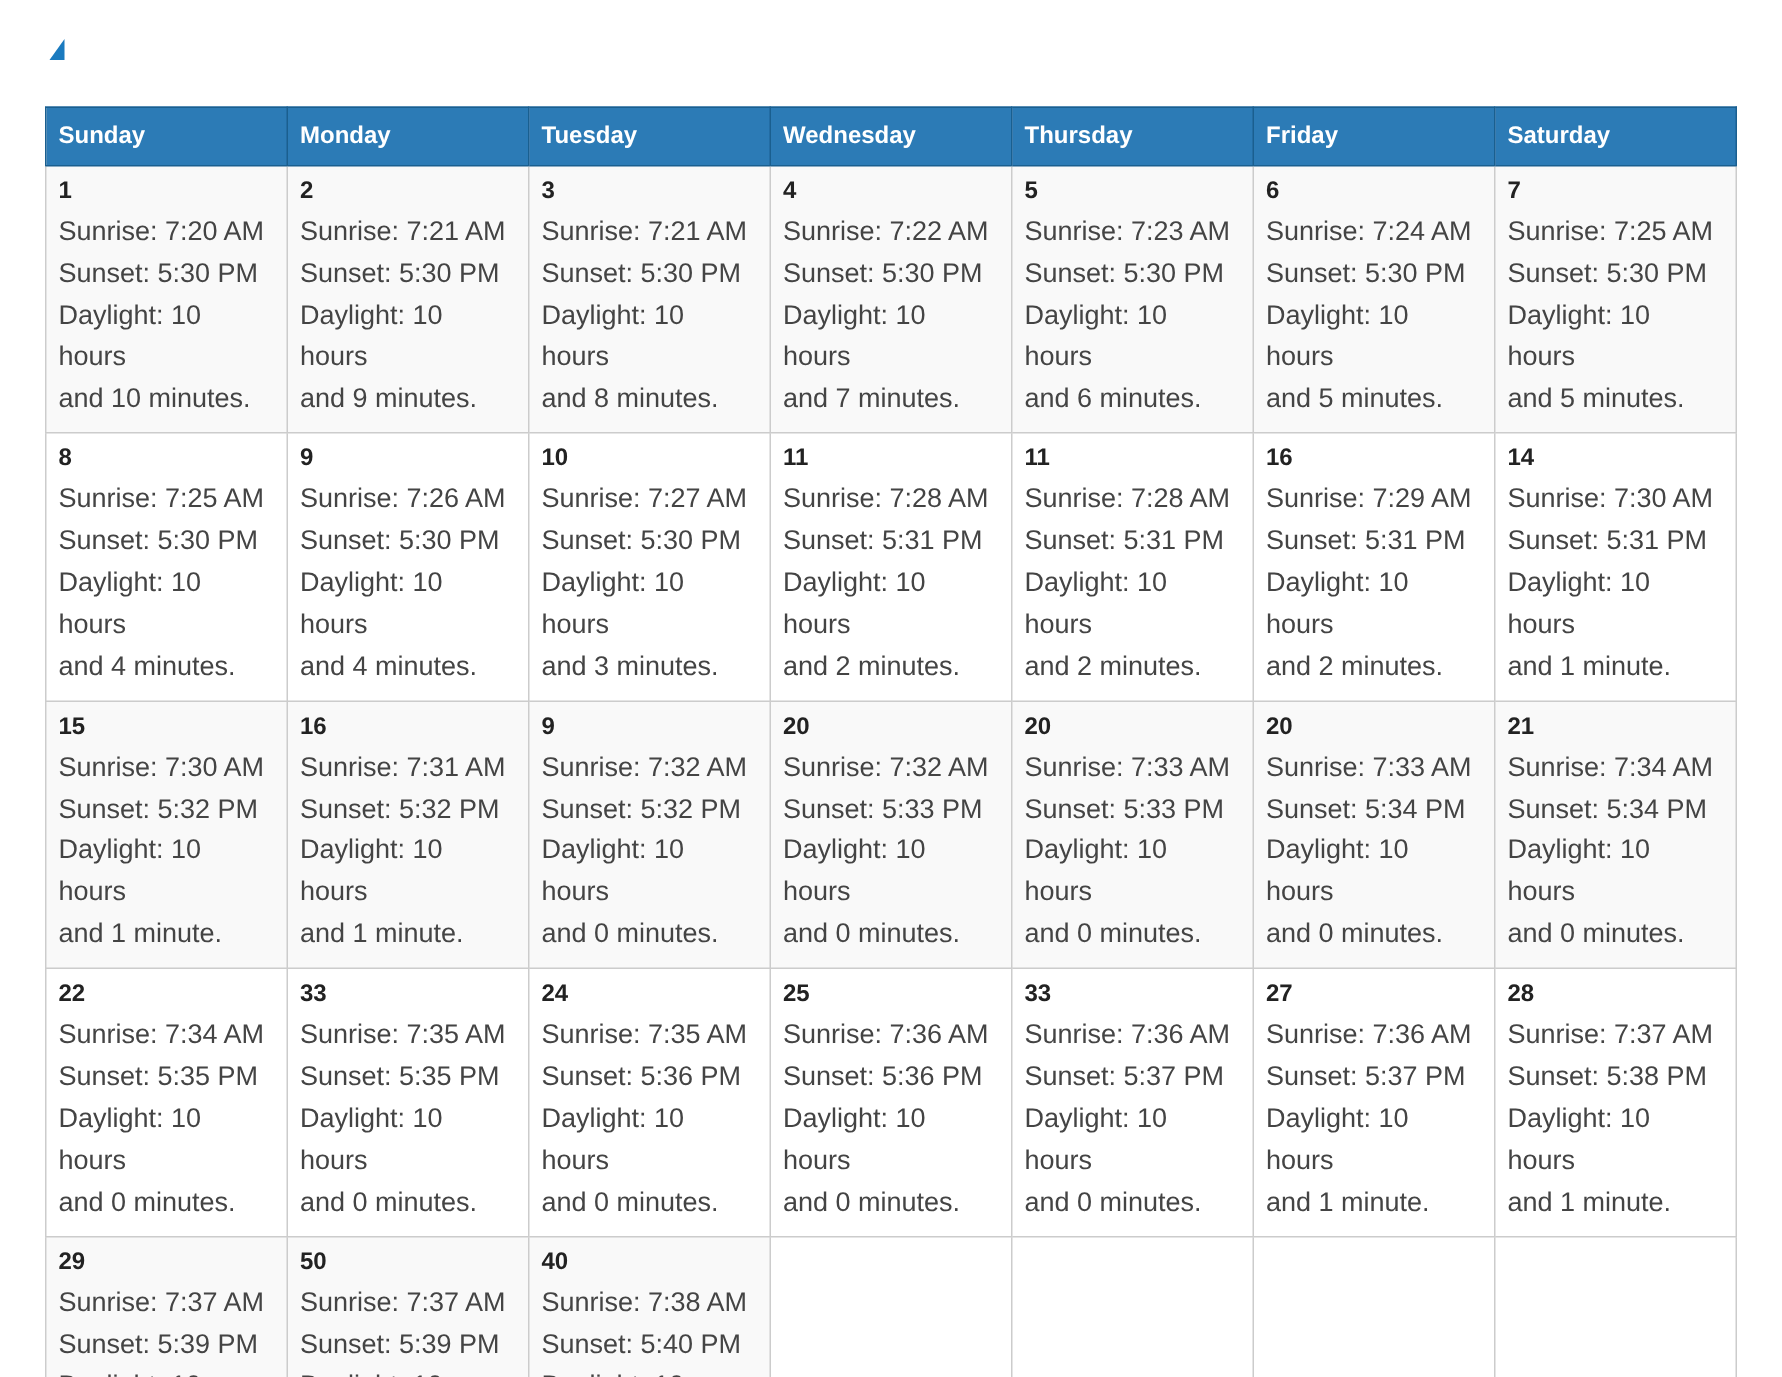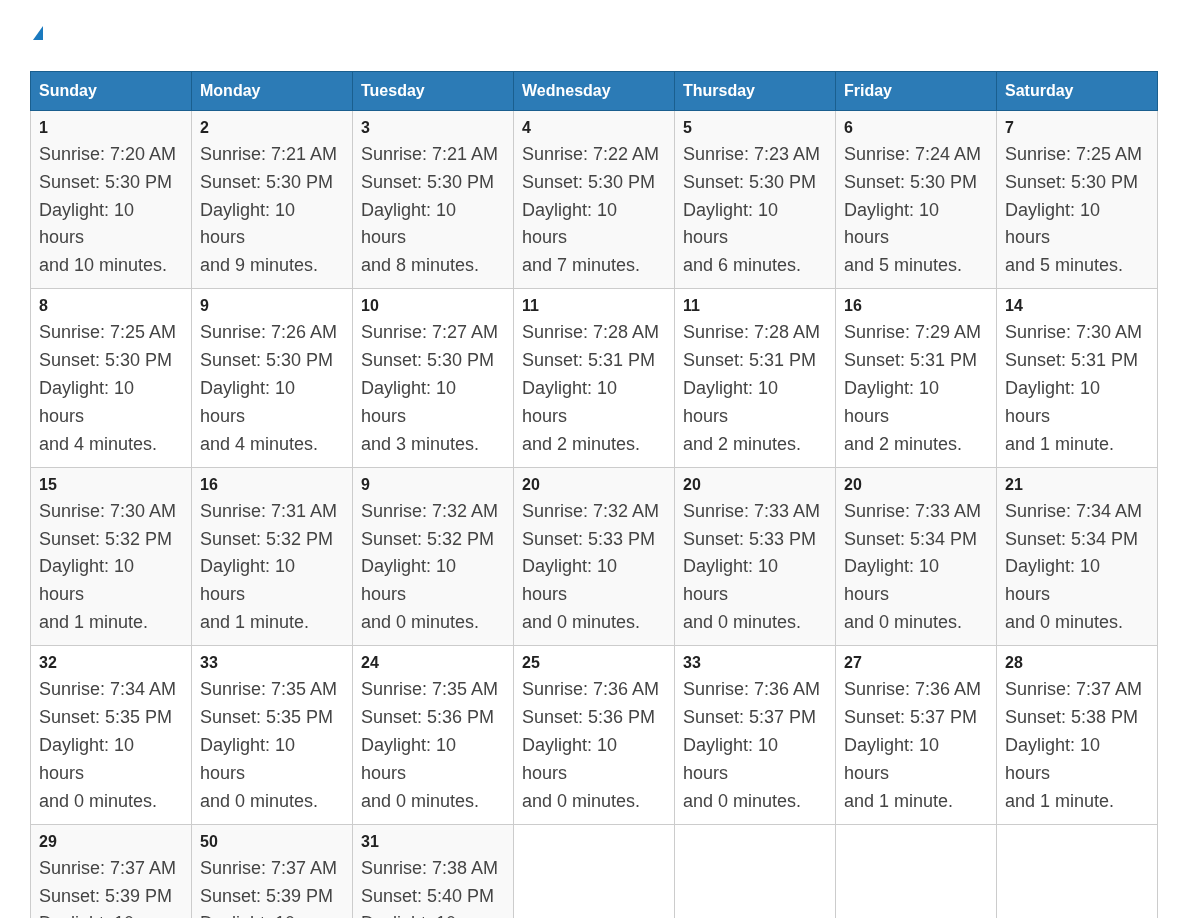--- a/index.html
+++ b/index.html
@@ -210,21 +210,21 @@
         <span class="day-number">20</span>
         <span class="day-info">Sunrise: 7:33 AM<br>Sunset: 5:34 PM<br>Daylight: 10 hours<br>and 0 minutes.</span>
       </td>
         <td>
         <span class="day-number">21</span>
         <span class="day-info">Sunrise: 7:34 AM<br>Sunset: 5:34 PM<br>Daylight: 10 hours<br>and 0 minutes.</span>
       </td>
       </tr>
       <tr>
         <td>
-        <span class="day-number">32</span>
+        <span class="day-number">22</span>
         <span class="day-info">Sunrise: 7:34 AM<br>Sunset: 5:35 PM<br>Daylight: 10 hours<br>and 0 minutes.</span>
       </td>
         <td>
         <span class="day-number">33</span>
         <span class="day-info">Sunrise: 7:35 AM<br>Sunset: 5:35 PM<br>Daylight: 10 hours<br>and 0 minutes.</span>
       </td>
         <td>
         <span class="day-number">24</span>
         <span class="day-info">Sunrise: 7:35 AM<br>Sunset: 5:36 PM<br>Daylight: 10 hours<br>and 0 minutes.</span>
       </td>
@@ -248,21 +248,21 @@
       <tr>
         <td>
         <span class="day-number">29</span>
         <span class="day-info">Sunrise: 7:37 AM<br>Sunset: 5:39 PM<br>Daylight: 10 hours<br>and 1 minute.</span>
       </td>
         <td>
         <span class="day-number">50</span>
         <span class="day-info">Sunrise: 7:37 AM<br>Sunset: 5:39 PM<br>Daylight: 10 hours<br>and 2 minutes.</span>
       </td>
         <td>
-        <span class="day-number">31</span>
+        <span class="day-number">40</span>
         <span class="day-info">Sunrise: 7:38 AM<br>Sunset: 5:40 PM<br>Daylight: 10 hours<br>and 2 minutes.</span>
       </td>
         <td class="empty-cell"></td>
         <td class="empty-cell"></td>
         <td class="empty-cell"></td>
         <td class="empty-cell"></td>
       </tr>
     </tbody>
 </table>
 

